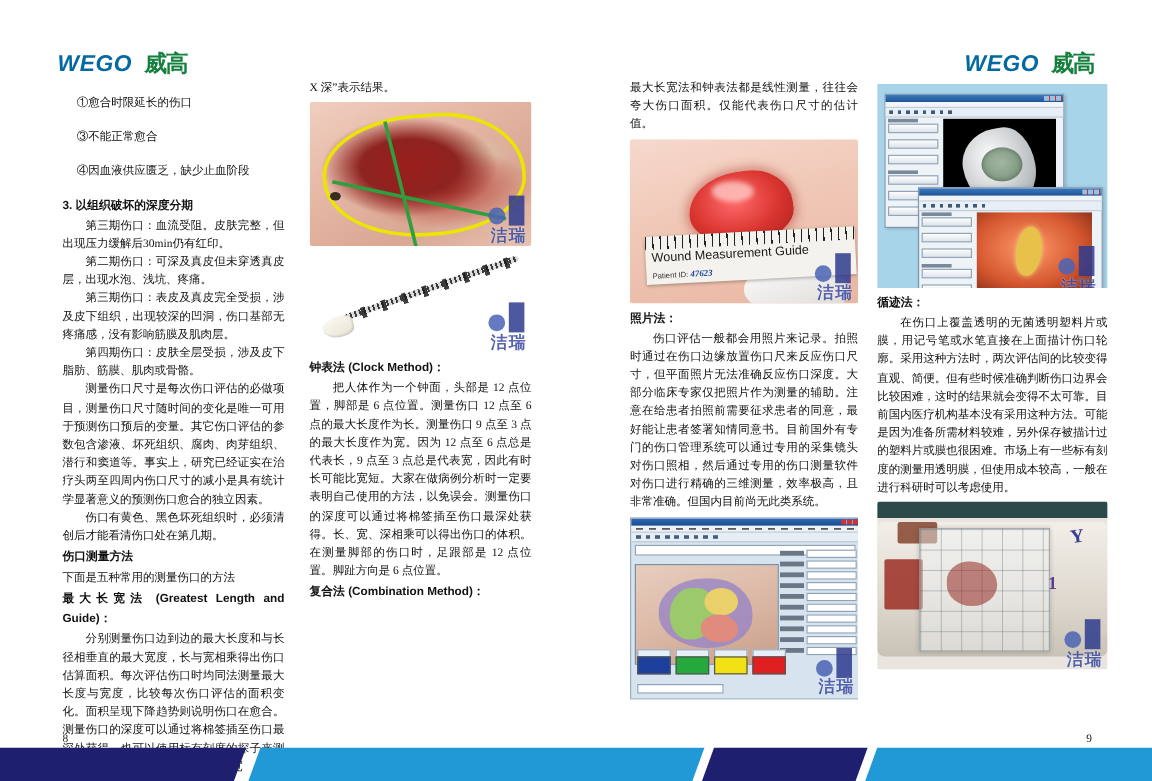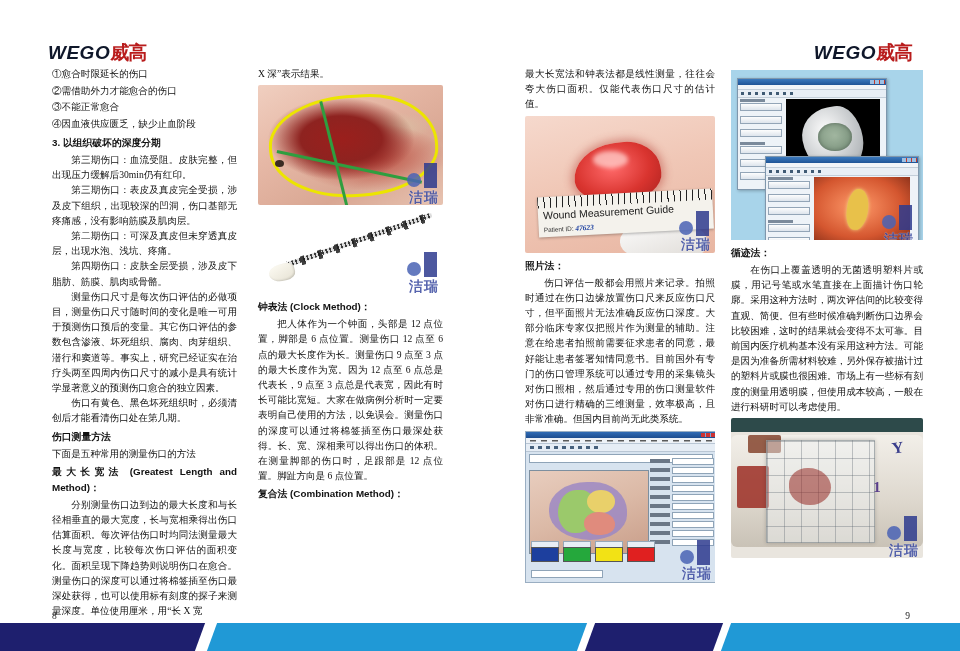--- a/index.html
+++ b/index.html
@@ -8,39 +8,39 @@
     font-family:"Liberation Serif","DejaVu Serif",serif;
     color:#111;
   }
   
   .logo{
     position:absolute;top:40px;
     font-family:"Liberation Sans","DejaVu Sans",sans-serif;
     font-weight:bold;font-style:italic;font-size:19px;
     letter-spacing:.5px;white-space:nowrap;
   }
-  .logo .en{color:#0f172a;}
-  .logo .cn{color:#b91c1c;font-style:normal;margin-left:0;letter-spacing:-1px;}
+  .logo .en{color:#0369a1;}
+  .logo .cn{color:#15803d;font-style:normal;margin-left:10px;letter-spacing:-1px;}
   .logo-left{left:48px;}
   .logo-right{right:48px;}
 
   
   .page{position:absolute;left:0;top:66px;width:960px;height:545px;}
   .col{
     position:absolute;top:0;width:185px;
     font-size:9.6px;line-height:15.2px;text-align:justify;
   }
   .col.c1{left:52px;}
   .col.c2{left:258px;}
   .col.c3{left:525px;width:190px;}
   .col.c4{left:731px;width:192px;}
 
   p{margin:0 0 0 0;text-indent:2em;}
   p.noind{text-indent:0;}
-  .list-item{text-indent:0;margin:0;line-height:16.5px;}
+  .list-item{text-indent:0;margin:12px;line-height:16.5px;}
   h3.sub{
     font-size:9.8px;margin:3px 0 1px 0;font-weight:bold;
     font-family:"Liberation Sans","DejaVu Sans",sans-serif;
     text-indent:0;line-height:16px;
   }
 
   
   .fig{position:relative;margin:4px 0 5px 0;overflow:hidden;}
 
   
@@ -239,33 +239,32 @@
   <span class="en">WEGO</span><span class="cn">威高</span>
 </div>
 <div class="logo logo-right">
   <span class="en">WEGO</span><span class="cn">威高</span>
 </div>
 
 <div class="page">
 
   <div class="col c1">
     <p class="list-item">①愈合时限延长的伤口</p>
-    <p class="list-item">②需借助外力才能愈合的伤口</p>
     <p class="list-item">③不能正常愈合</p>
     <p class="list-item">④因血液供应匮乏，缺少止血阶段</p>
     <h3 class="sub">3. 以组织破坏的深度分期</h3>
     <p>第三期伤口：血流受阻。皮肤完整，但出现压力缓解后30min仍有红印。</p>
+    <p>第二期伤口：可深及真皮但未穿透真皮层，出现水泡、浅坑、疼痛。</p>
     <p>第三期伤口：表皮及真皮完全受损，涉及皮下组织，出现较深的凹洞，伤口基部无疼痛感，没有影响筋膜及肌肉层。</p>
-    <p>第二期伤口：可深及真皮但未穿透真皮层，出现水泡、浅坑、疼痛。</p>
     <p>第四期伤口：皮肤全层受损，涉及皮下脂肪、筋膜、肌肉或骨骼。</p>
     <p>测量伤口尺寸是每次伤口评估的必做项目，测量伤口尺寸随时间的变化是唯一可用于预测伤口预后的变量。其它伤口评估的参数包含渗液、坏死组织、腐肉、肉芽组织、潜行和窦道等。事实上，研究已经证实在治疗头两至四周内伤口尺寸的减小是具有统计学显著意义的预测伤口愈合的独立因素。</p>
     <p>伤口有黄色、黑色坏死组织时，必须清创后才能看清伤口处在第几期。</p>
     <h3 class="sub">伤口测量方法</h3>
     <p class="noind">下面是五种常用的测量伤口的方法</p>
-    <h3 class="sub">最大长宽法 (Greatest Length and Method)：</h3>
+    <h3 class="sub">最大长宽法 (Greatest Length and Guide)：</h3>
     <p>分别测量伤口边到边的最大长度和与长径相垂直的最大宽度，长与宽相乘得出伤口估算面积。每次评估伤口时均同法测量最大长度与宽度，比较每次伤口评估的面积变化。面积呈现下降趋势则说明伤口在愈合。测量伤口的深度可以通过将棉签插至伤口最深处获得，也可以使用标有刻度的探子来测量深度。单位使用厘米，用“长 X 宽</p>
   </div>
 
   <div class="col c2">
     <p class="noind">X 深”表示结果。</p>
 
     <div class="fig">
       <div class="woundA">
         <div class="outline"></div>
         <div class="lineL"></div>

